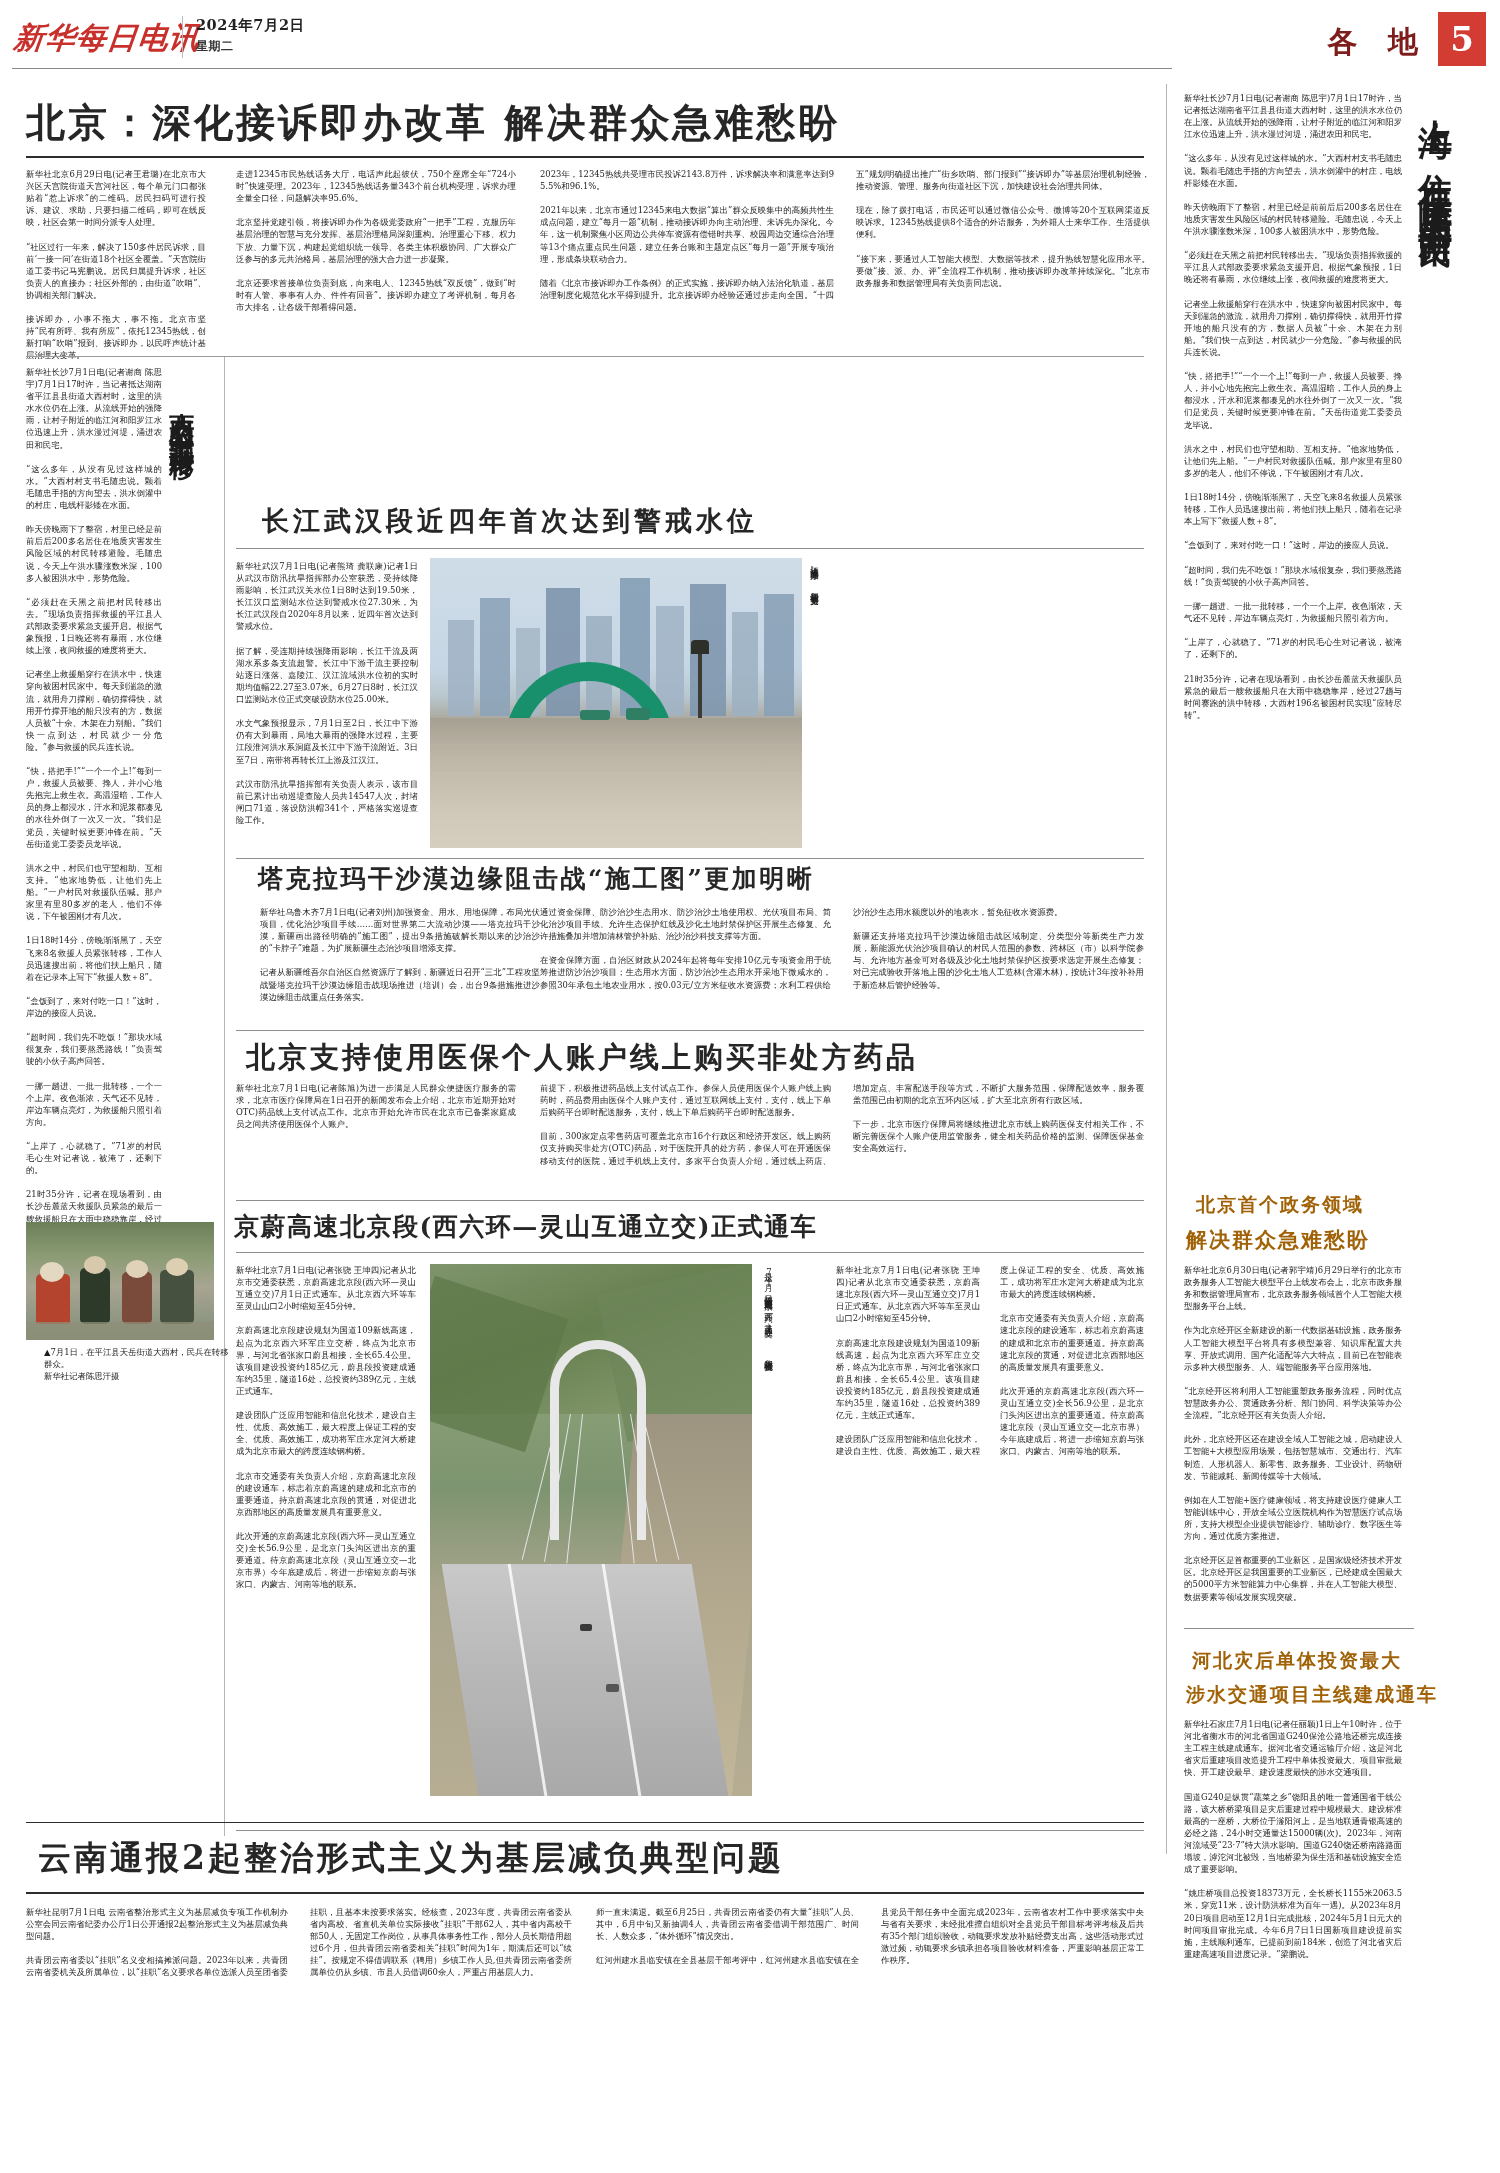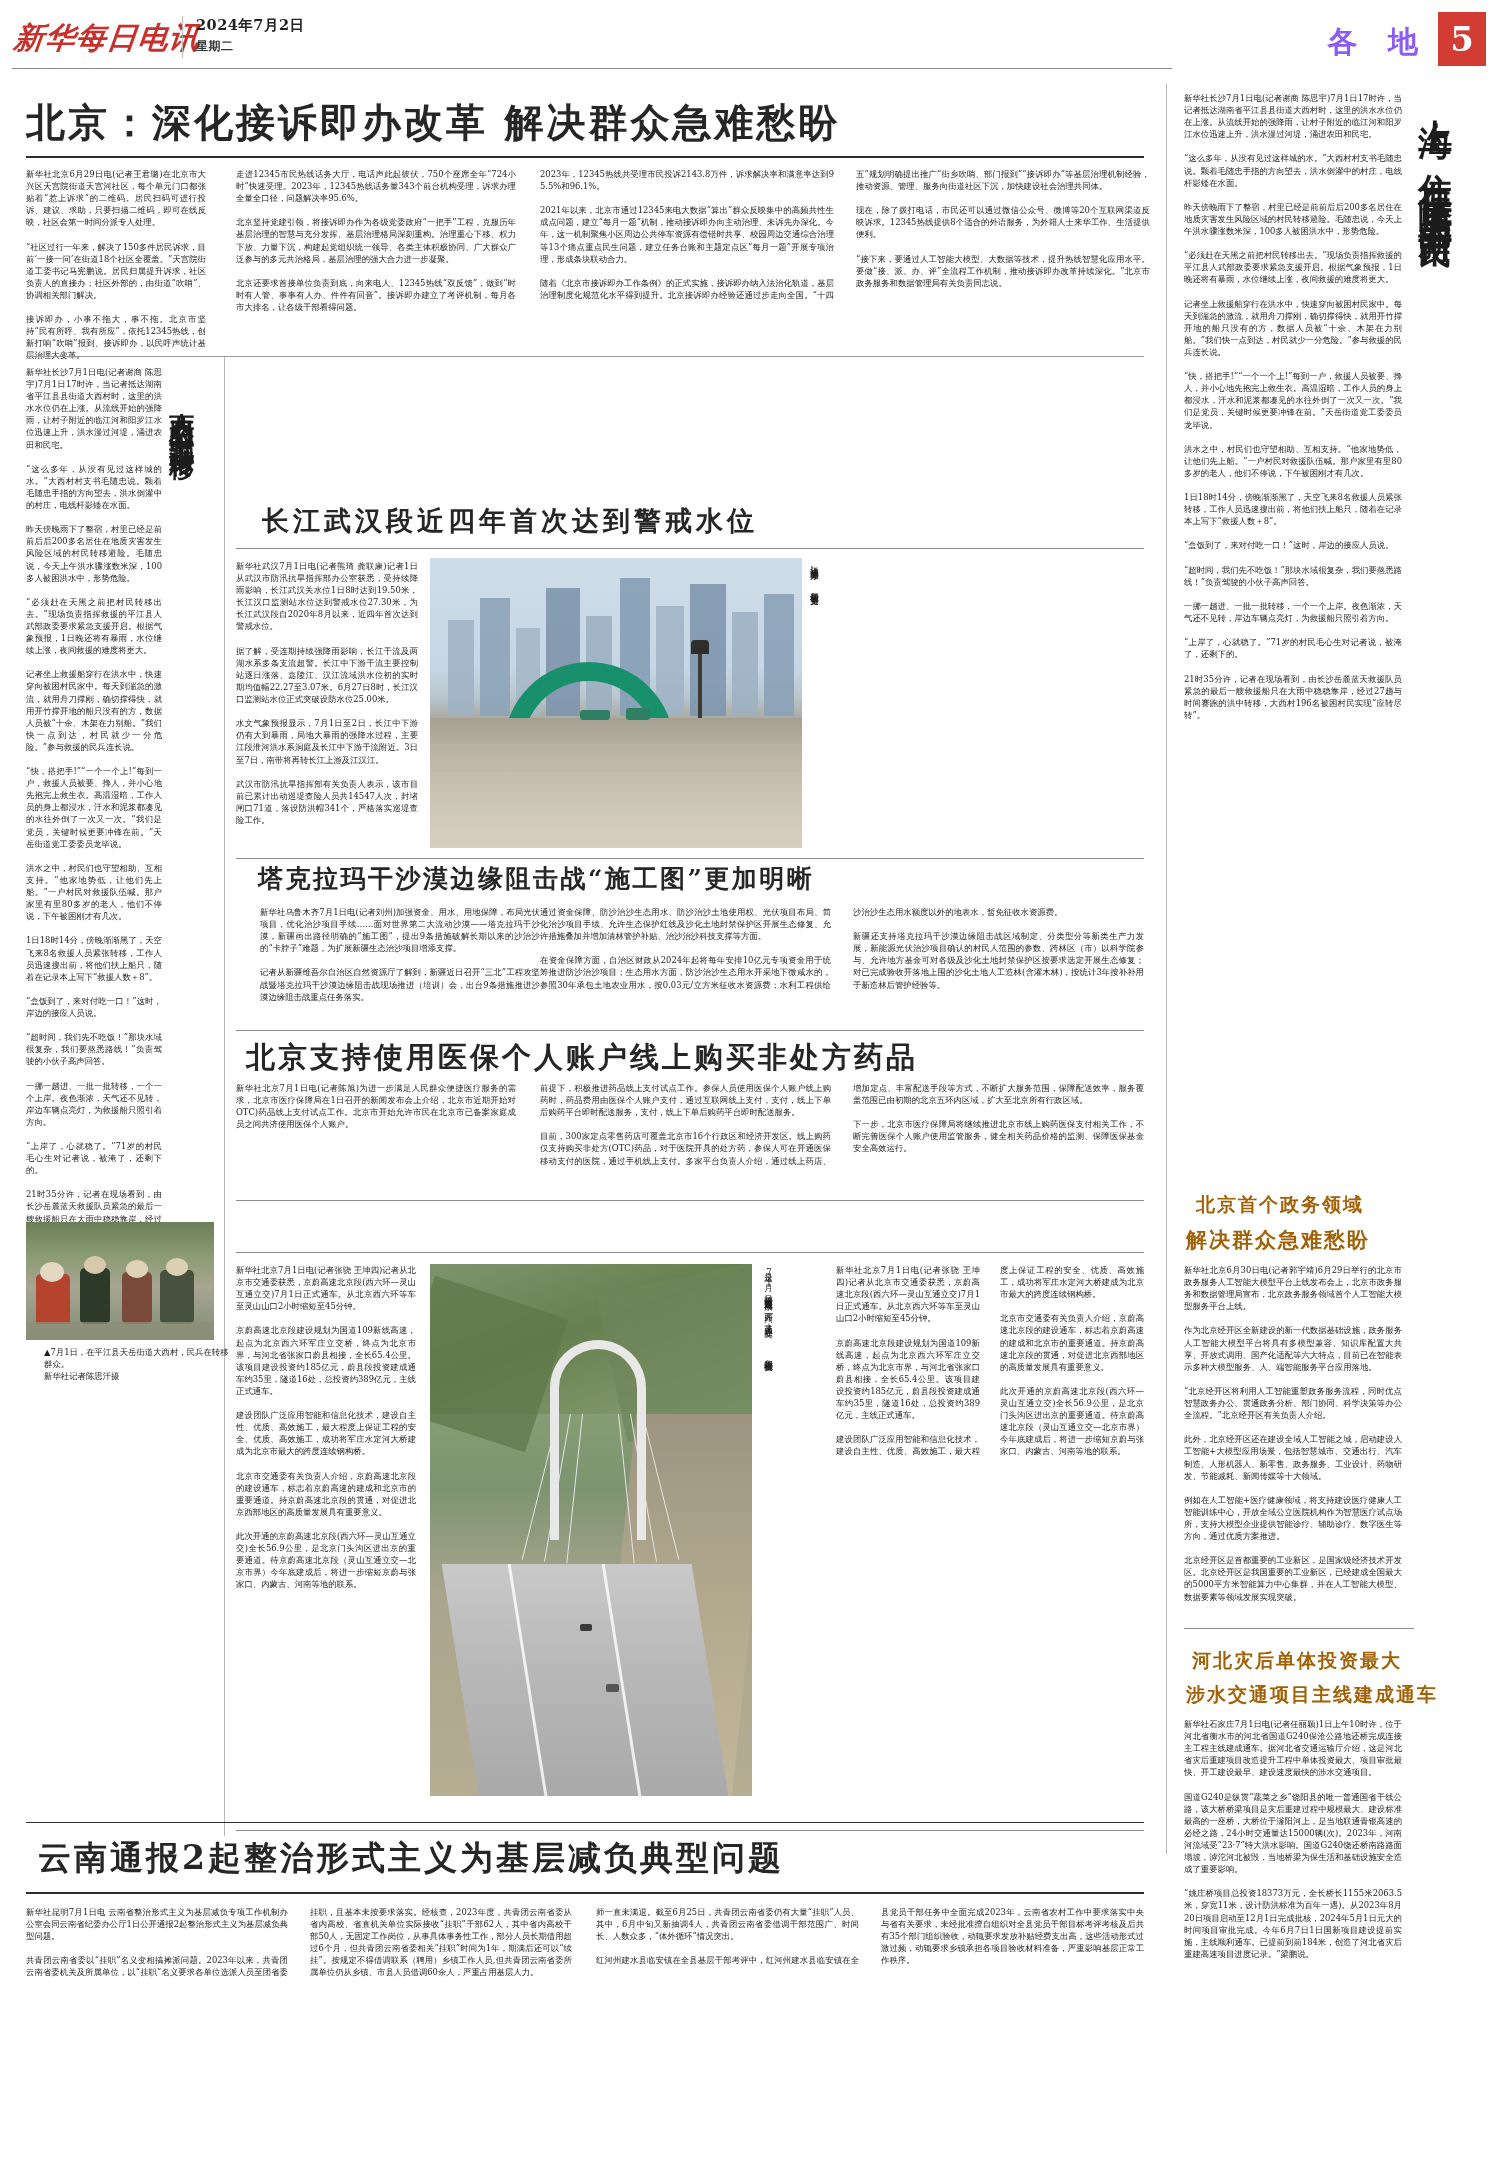--- a/index.html
+++ b/index.html
@@ -21,21 +21,21 @@
     letter-spacing:1px;
     font-style:italic;
     transform:skewX(-6deg);
   }
   .mast-divider{position:absolute;left:182px;top:16px;width:1px;height:42px;background:#b9b9b9;}
   .mast-date{position:absolute;left:196px;top:16px;font-size:14.5px;font-weight:700;color:#222;letter-spacing:.5px;}
   .mast-weekday{position:absolute;left:196px;top:38px;font-size:12px;font-weight:700;color:#333;letter-spacing:.5px;}
   .mast-rule{position:absolute;left:12px;top:68px;width:1160px;height:1px;background:#8a8a8a;}
   .mast-section{
     position:absolute;right:72px;top:22px;
-    font-size:30px;font-weight:700;color:#8b5cf6;letter-spacing:10px;
+    font-size:30px;font-weight:700;color:#7f1d1d;letter-spacing:10px;
     font-family:"DejaVu Serif","Liberation Serif",serif;
   }
   .mast-pageno{
     position:absolute;right:14px;top:12px;width:48px;height:54px;
     background:#d23c33;color:#fff;font-size:34px;font-weight:700;
     display:flex;align-items:center;justify-content:center;
     font-family:"DejaVu Serif","Liberation Serif",serif;
   }
 
   
@@ -268,20 +268,21 @@
 
   <div class="hl-main hl-4">北京支持使用医保个人账户线上购买非处方药品</div>
   <div class="ctext" style="position:absolute;left:236px;top:1082px;width:280px;height:112px;white-space:pre-wrap;">新华社北京7月1日电(记者陈旭)为进一步满足人民群众便捷医疗服务的需求，北京市医疗保障局在1日召开的新闻发布会上介绍，北京市近期开始对OTC)药品线上支付试点工作。北京市开始允许市民在北京市已备案家庭成员之间共济使用医保个人账户。</div>
   <div class="ctext" style="position:absolute;left:540px;top:1082px;width:604px;height:112px;white-space:pre-wrap;column-count:2;column-gap:22px;">前提下，积极推进药品线上支付试点工作。参保人员使用医保个人账户线上购药时，药品费用由医保个人账户支付，通过互联网线上支付，支付，线上下单后购药平台即时配送服务，支付，线上下单后购药平台即时配送服务。
 
 目前，300家定点零售药店可覆盖北京市16个行政区和经济开发区。线上购药仅支持购买非处方(OTC)药品，对于医院开具的处方药，参保人可在开通医保移动支付的医院，通过手机线上支付。多家平台负责人介绍，通过线上药店、增加定点、丰富配送手段等方式，不断扩大服务范围，保障配送效率，服务覆盖范围已由初期的北京五环内区域，扩大至北京所有行政区域。
 
 下一步，北京市医疗保障局将继续推进北京市线上购药医保支付相关工作，不断完善医保个人账户使用监管服务，健全相关药品价格的监测、保障医保基金安全高效运行。</div>
   <div class="rule-thin" style="left:236px;top:1200px;width:908px;background:#8d8d8d;"></div>
 
+  <div class="hl-main hl-5">京蔚高速北京段(西六环—灵山互通立交)正式通车</div>
   <div class="rule-thin" style="left:236px;top:1252px;width:908px;background:#8d8d8d;"></div>
   <div class="ctext" style="position:absolute;left:236px;top:1264px;width:180px;height:560px;white-space:pre-wrap;">新华社北京7月1日电(记者张骁 王坤四)记者从北京市交通委获悉，京蔚高速北京段(西六环—灵山互通立交)7月1日正式通车。从北京西六环等车至灵山山口2小时缩短至45分钟。
 
 京蔚高速北京段建设规划为国道109新线高速，起点为北京西六环军庄立交桥，终点为北京市界，与河北省张家口蔚县相接，全长65.4公里。该项目建设投资约185亿元，蔚县段投资建成通车约35里，隧道16处，总投资约389亿元，主线正式通车。
 
 建设团队广泛应用智能和信息化技术，建设自主性、优质、高效施工，最大程度上保证工程的安全、优质、高效施工，成功将军庄水定河大桥建成为北京市最大的跨度连续钢构桥。
 
 北京市交通委有关负责人介绍，京蔚高速北京段的建设通车，标志着京蔚高速的建成和北京市的重要通道。持京蔚高速北京段的贯通，对促进北京西部地区的高质量发展具有重要意义。
 
 此次开通的京蔚高速北京段(西六环—灵山互通立交)全长56.9公里，是北京门头沟区进出京的重要通道。待京蔚高速北京段（灵山互通立交—北京市界）今年底建成后，将进一步缩短京蔚与张家口、内蒙古、河南等地的联系。</div>

